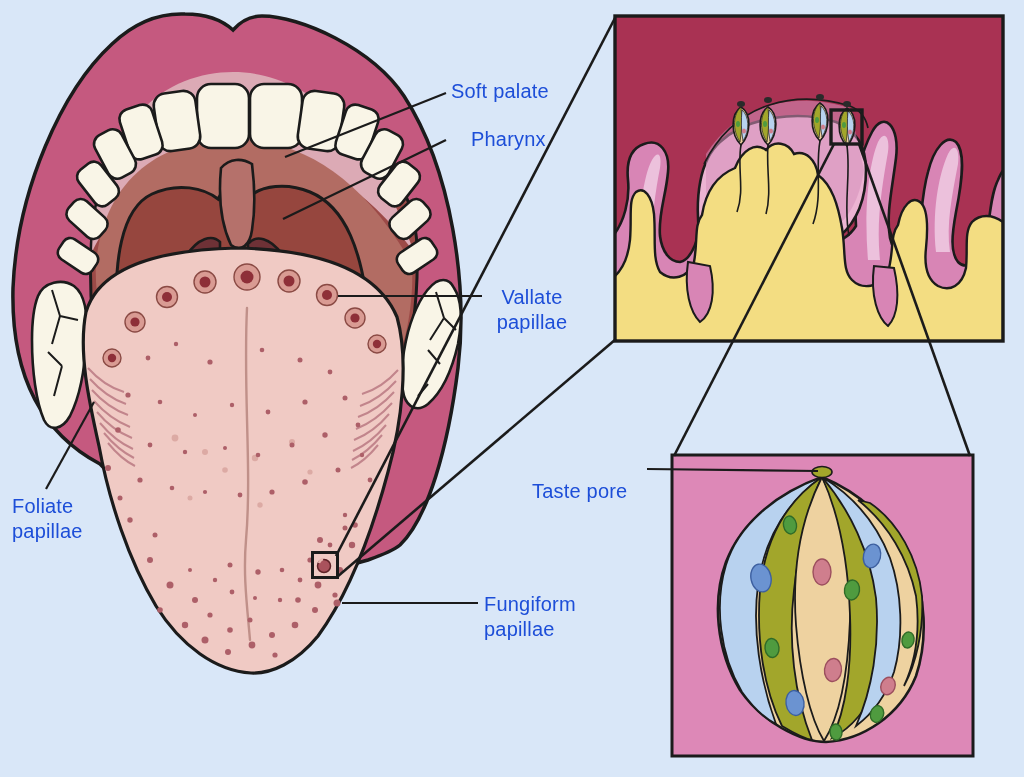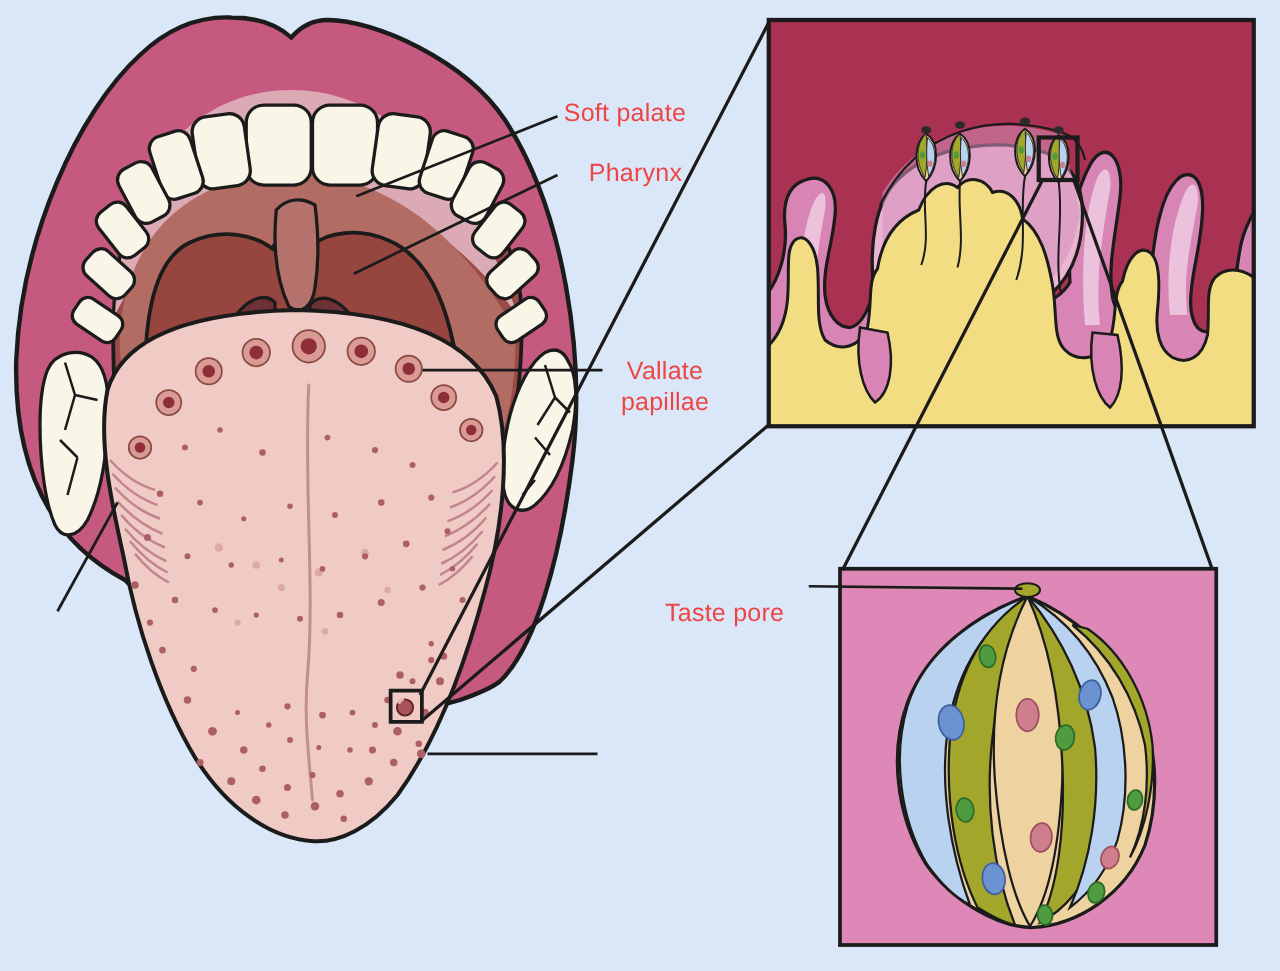--- a/index.html
+++ b/index.html
@@ -2,21 +2,21 @@
 <html><head>
 <meta charset="utf-8">
 <style>
   html,body{margin:0;padding:0;}
   #stage{
     position:relative;width:1024px;height:777px;overflow:hidden;
     font-family:"Liberation Sans", sans-serif;
   }
   #artwork{position:absolute;left:0;top:0;}
   .lbl{
-    position:absolute;color:#ef4444;font-size:20px;line-height:25px;
+    position:absolute;color:#1d4ed8;font-size:20px;line-height:25px;
     letter-spacing:0.2px;
   }
   .nowrap{white-space:nowrap;}
 </style>
 </head>
 <body>
 
 <div id="stage">
 
 <svg id="artwork" width="1024" height="777" viewBox="0 0 1024 777">
@@ -350,17 +350,19 @@
     <line x1="478" y1="603" x2="342" y2="603"></line>
   </g>
 </svg>
 
 <div class="lbl nowrap" style="left:451px;top:79px;">Soft palate</div>
 
 <div class="lbl nowrap" style="left:451px;top:127px;margin-left:20px;">Pharynx</div>
 
 <div class="lbl" style="left:486px;top:285px;width:92px;text-align:center;">Vallate papillae</div>
 
+<div class="lbl" style="left:12px;top:494px;width:92px;">Foliate papillae</div>
 
 <div class="lbl nowrap" style="left:532px;top:479px;">Taste pore</div>
 
+<div class="lbl" style="left:484px;top:592px;width:108px;">Fungiform papillae</div>
 
 </div>
 
 </body></html>

